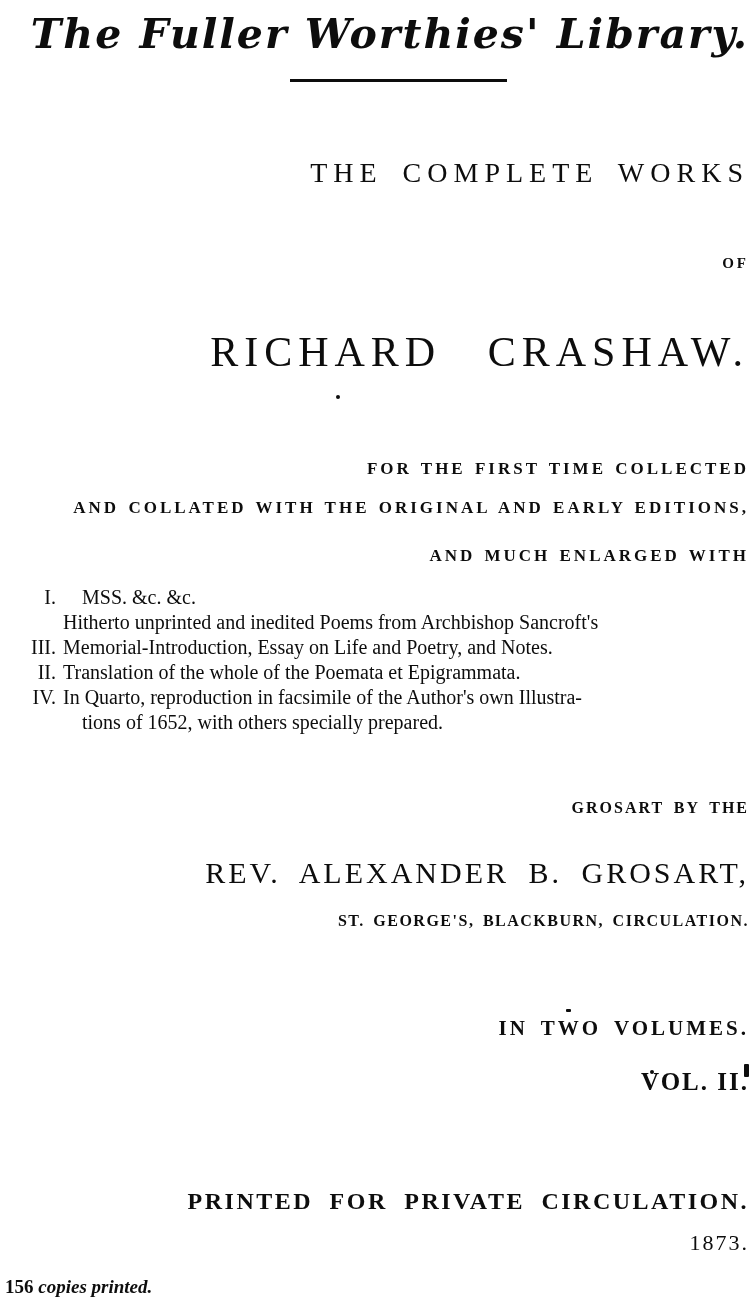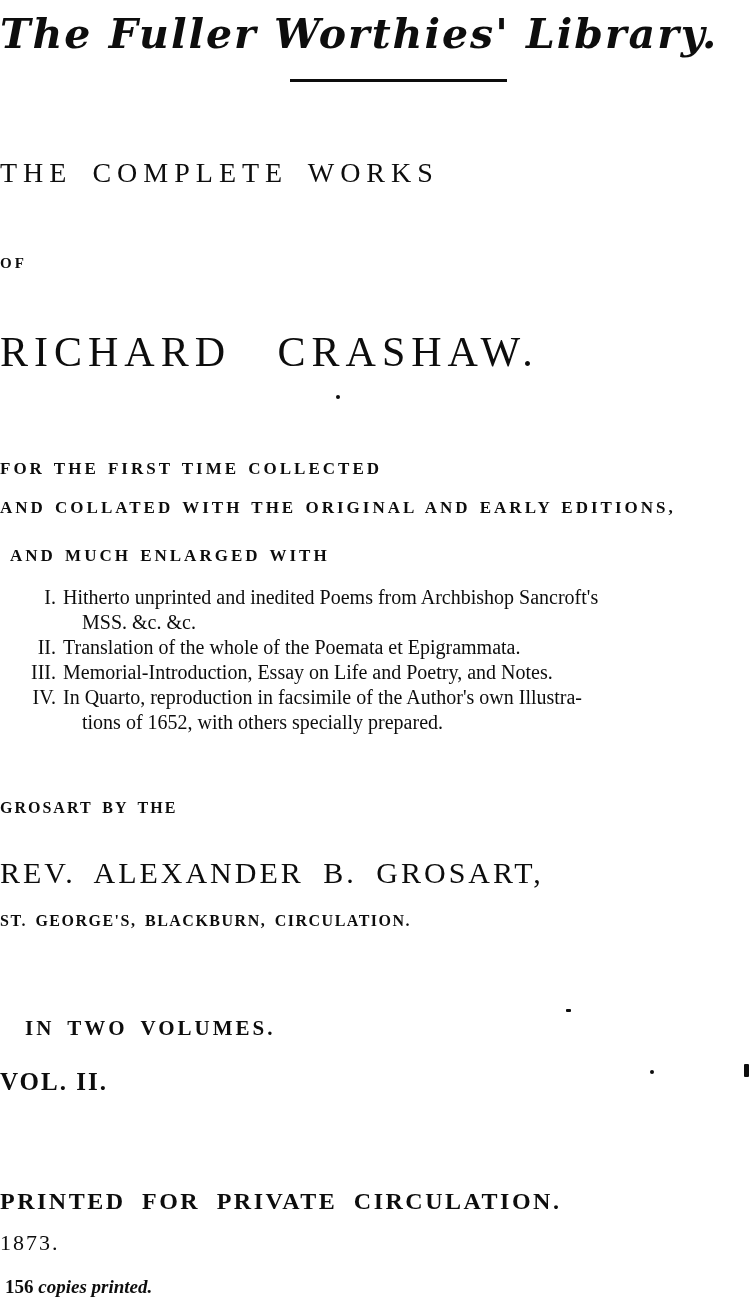--- a/index.html
+++ b/index.html
@@ -5,21 +5,21 @@
   html, body { margin: 0; padding: 0; }
   body {
     width: 749px; height: 1310px;
     background: #ffffff;
     font-family: "Liberation Serif", serif;
     color: #0d0d0d;
     position: relative;
     overflow: hidden;
     -webkit-font-smoothing: antialiased;
   }
-  .abs { position: absolute; left: 0; right: 0; text-align: left; white-space: nowrap; }
+  .abs { position: absolute; left: 16px; right: 0; text-align: right; white-space: nowrap; }
 
   .series-title {
     top: 10px;
     font-family: "DejaVu Serif", serif;
     font-size: 41px;
     font-weight: bold;
     font-style: italic;
     letter-spacing: 2px;
   }
   .head-rule {
@@ -146,34 +146,34 @@
   <div class="abs author-title">RICHARD CRASHAW.</div>
 
   <div class="abs subtitle subtitle-1">FOR THE FIRST TIME COLLECTED</div>
   <div class="abs subtitle subtitle-2">AND COLLATED WITH THE ORIGINAL AND EARLY EDITIONS,</div>
   <div class="abs subtitle subtitle-3">AND MUCH ENLARGED WITH</div>
 
   <div class="toc">
     <div class="toc-row">
       <span class="toc-num">I.</span>
       <span class="toc-lines">
+        <span class="toc-line cont">MSS. &amp;c. &amp;c.</span>
         <span class="toc-line">Hitherto unprinted and inedited Poems from Archbishop Sancroft's</span>
-        <span class="toc-line cont">MSS. &amp;c. &amp;c.</span>
+      </span>
+    </div>
+    <div class="toc-row">
+      <span class="toc-num">III.</span>
+      <span class="toc-lines">
+        <span class="toc-line">Memorial-Introduction, Essay on Life and Poetry, and Notes.</span>
       </span>
     </div>
     <div class="toc-row">
       <span class="toc-num">II.</span>
       <span class="toc-lines">
         <span class="toc-line">Translation of the whole of the Poemata et Epigrammata.</span>
-      </span>
-    </div>
-    <div class="toc-row">
-      <span class="toc-num">III.</span>
-      <span class="toc-lines">
-        <span class="toc-line">Memorial-Introduction, Essay on Life and Poetry, and Notes.</span>
       </span>
     </div>
     <div class="toc-row">
       <span class="toc-num">IV.</span>
       <span class="toc-lines">
         <span class="toc-line">In Quarto, reproduction in facsimile of the Author's own Illustra-</span>
         <span class="toc-line cont">tions of 1652, with others specially prepared.</span>
       </span>
     </div>
   </div>

